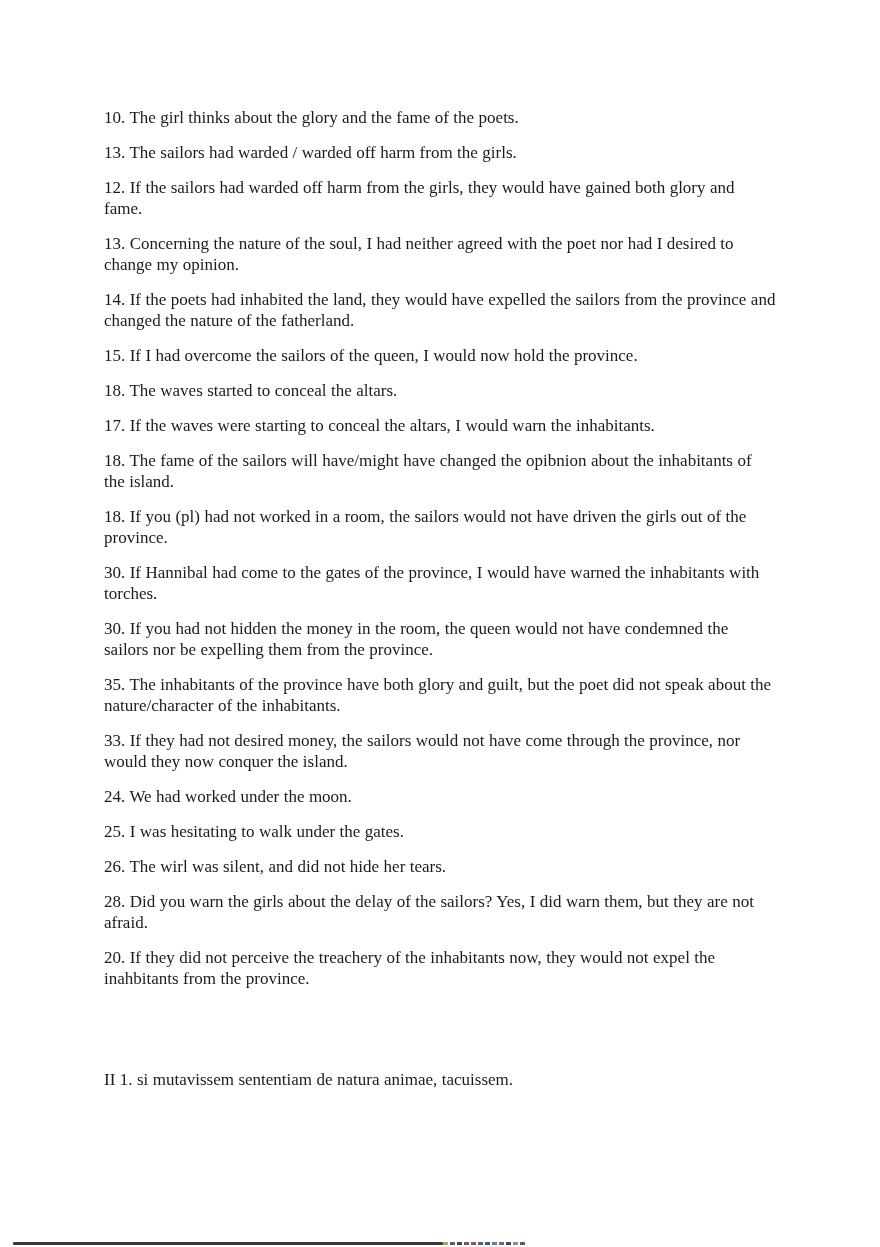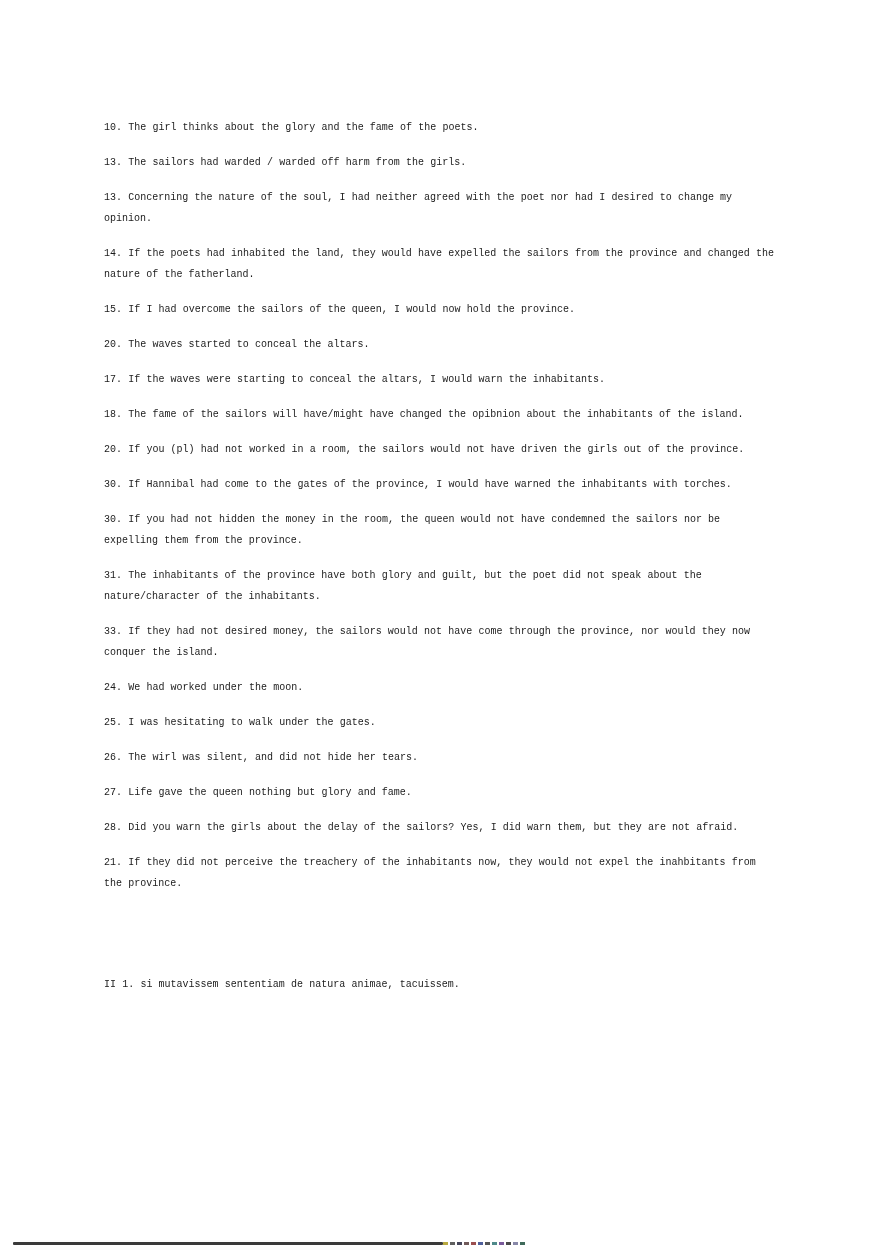--- a/index.html
+++ b/index.html
@@ -15,27 +15,26 @@
     overflow: hidden;
     font-family: "Liberation Serif", serif;
   }
   .content {
     position: absolute;
     left: 104px;
     top: 107px;
     width: 672px;
   }
   .content p {
-    margin: 10px 0 14px 0;
-    font-size: 10px;
+    margin: 0 0 14px 0;
+    font-size: 17px;
     line-height: 21px;
     color: #1b1b1b;
     text-align: left;
     word-spacing: 0.2px;
-    font-family: Liberation Mono, monospace;
   }
   .content p.section-ii {
     margin-top: 80px;
   }
   .edge-bar {
     position: absolute;
     left: 13px;
     top: 1242px;
     width: 516px;
     height: 3px;
@@ -75,37 +74,37 @@
   .edge-bar-specks span:nth-child(11) { background: #8888a8; }
   .edge-bar-specks span:nth-child(12) { background: #3f6a5a; }
 </style>
 </head>
 <body>
 
 <div class="page">
   <div class="content">
     <p>10. The girl thinks about the glory and the fame of the poets.</p>
     <p>13. The sailors had warded / warded off harm from the girls.</p>
+    <p>12. If the sailors had warded off harm from the girls, they would have gained both glory and fame.</p>
     <p>13. Concerning the nature of the soul, I had neither agreed with the poet nor had I desired to change my opinion.</p>
     <p>14. If the poets had inhabited the land, they would have expelled the sailors from the province and changed the nature of the fatherland.</p>
     <p>15. If I had overcome the sailors of the queen, I would now hold the province.</p>
-    <p>20. The waves started to conceal the altars.</p>
+    <p>18. The waves started to conceal the altars.</p>
     <p>17. If the waves were starting to conceal the altars, I would warn the inhabitants.</p>
     <p>18. The fame of the sailors will have/might have changed the opibnion about the inhabitants of the island.</p>
-    <p>20. If you (pl) had not worked in a room, the sailors would not have driven the girls out of the province.</p>
+    <p>18. If you (pl) had not worked in a room, the sailors would not have driven the girls out of the province.</p>
     <p>30. If Hannibal had come to the gates of the province, I would have warned the inhabitants with torches.</p>
     <p>30. If you had not hidden the money in the room, the queen would not have condemned the sailors nor be expelling them from the province.</p>
-    <p>31. The inhabitants of the province have both glory and guilt, but the poet did not speak about the nature/character of the inhabitants.</p>
+    <p>35. The inhabitants of the province have both glory and guilt, but the poet did not speak about the nature/character of the inhabitants.</p>
     <p>33. If they had not desired money, the sailors would not have come through the province, nor would they now conquer the island.</p>
     <p>24. We had worked under the moon.</p>
     <p>25. I was hesitating to walk under the gates.</p>
     <p>26. The wirl was silent, and did not hide her tears.</p>
-    <p>27. Life gave the queen nothing but glory and fame.</p>
     <p>28. Did you warn the girls about the delay of the sailors? Yes, I did warn them, but they are not afraid.</p>
-    <p>21. If they did not perceive the treachery of the inhabitants now, they would not expel the inahbitants from the province.</p>
+    <p>20. If they did not perceive the treachery of the inhabitants now, they would not expel the inahbitants from the province.</p>
     <p class="section-ii">II 1. si mutavissem sententiam de natura animae, tacuissem.</p>
   </div>
 
   <div class="edge-bar">
     <div class="edge-bar-line"></div>
     <div class="edge-bar-specks">
       <span></span>
         <span></span>
         <span></span>
         <span></span>

